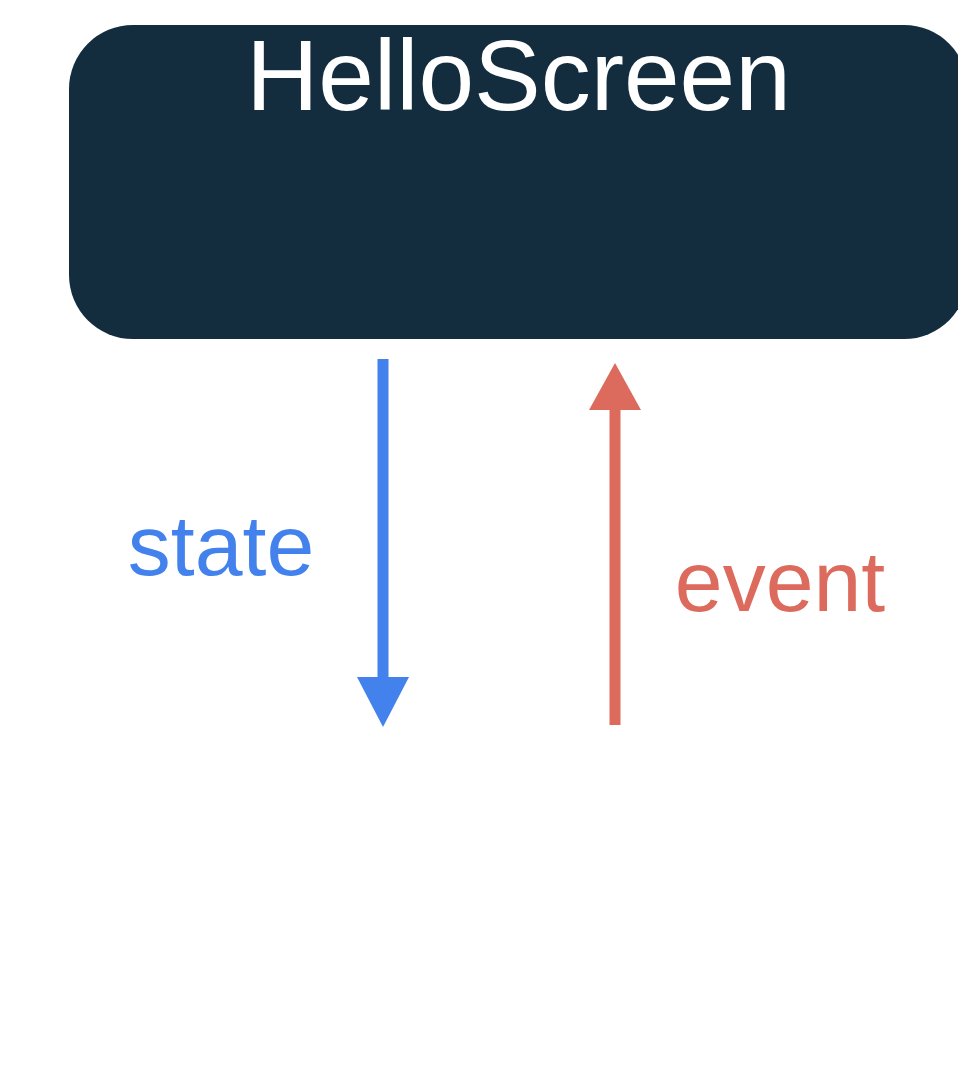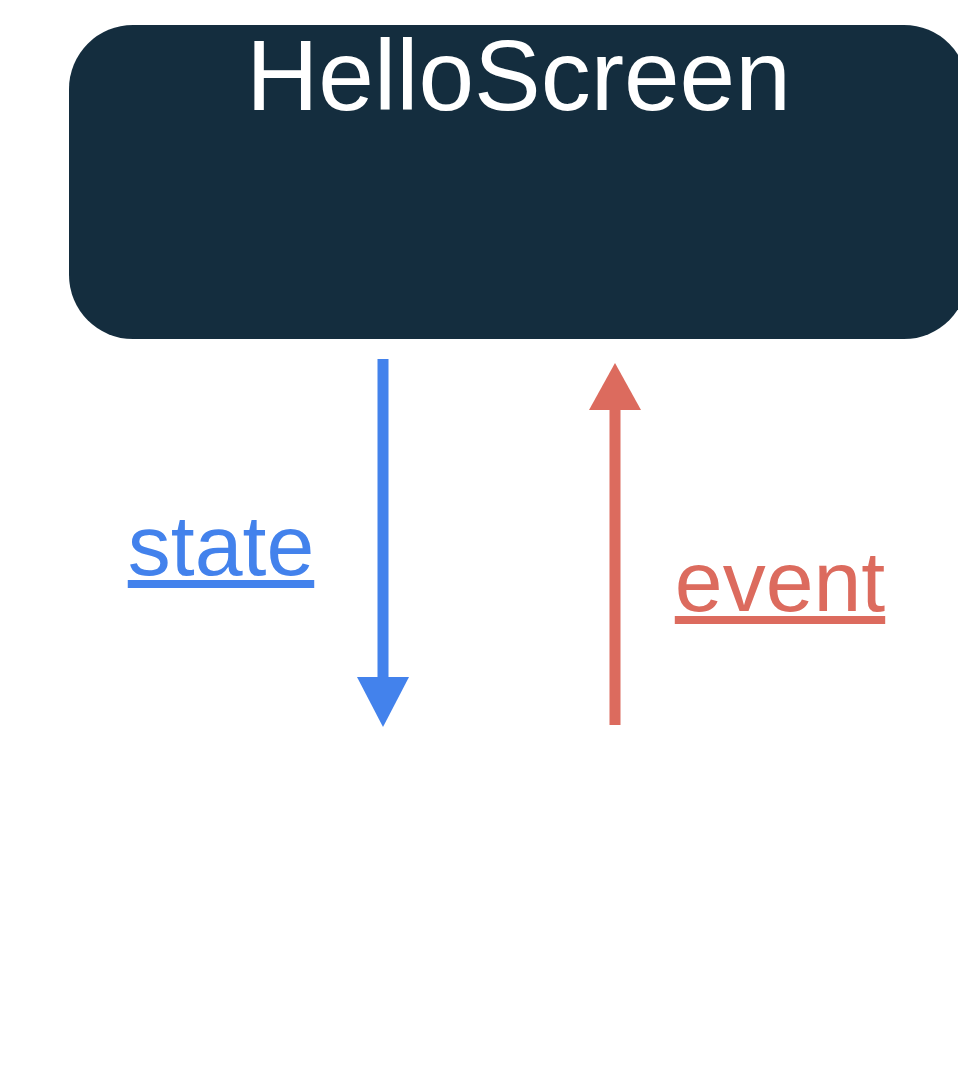--- a/index.html
+++ b/index.html
@@ -37,21 +37,20 @@
   .node-label.screen { font-size: 100px; }
   .node-label.content { font-size: 117px; }
   .flow-label {
     position: absolute;
     display: flex;
     align-items: center;
     justify-content: center;
     font-size: 86px;
     line-height: 1;
     white-space: nowrap;
-    text-decoration: underline;
   }
   .flow-label.state {
     left: 100px;
     top: 492px;
     width: 242px;
     height: 106px;
   }
   .flow-label.event {
     left: 650px;
     top: 492px;

